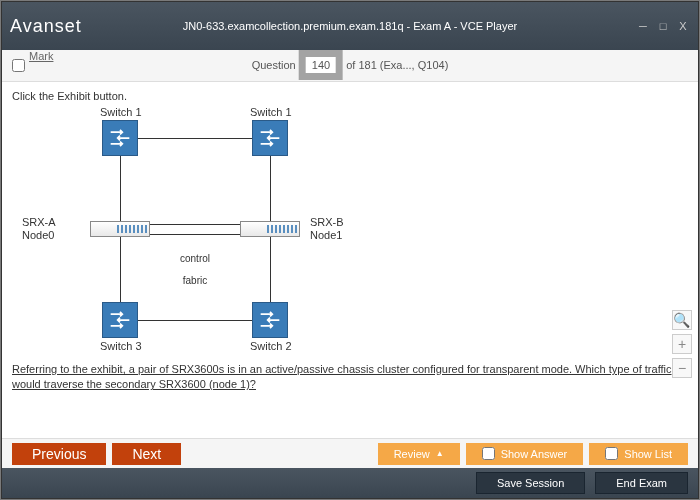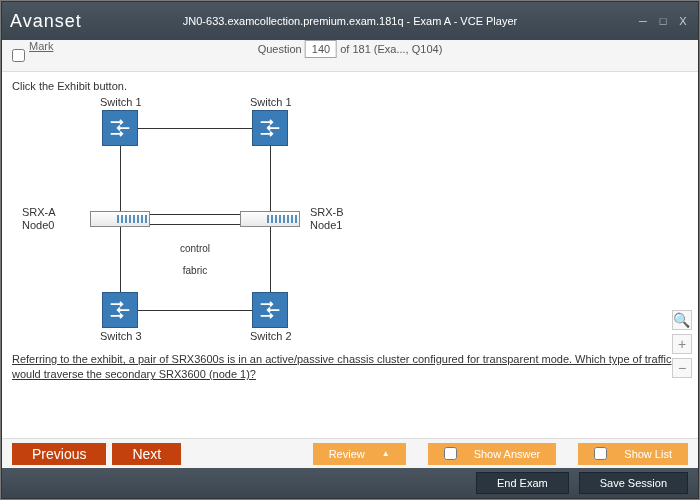--- a/index.html
+++ b/index.html
@@ -1,46 +1,46 @@
 <!DOCTYPE html>
 <html><head>
   <meta charset="utf-8">
   <style>
     * { margin: 0; padding: 0; box-sizing: border-box; }
     body { font-family: Arial, sans-serif; font-size: 11px; background: #7a7a7a; width: 700px; height: 500px; overflow: hidden; }
     .window { width: 698px; height: 498px; background: #fff; border: 1px solid #333; margin: 1px; display: flex; flex-direction: column; }
-    .titlebar { background: linear-gradient(#4a5560, #3a4550); color: #fff; height: 38px; display: flex; align-items: center; padding: 0 8px; position: relative; gap: 16px; }
+    .titlebar { background: linear-gradient(#4a5560, #3a4550); color: #fff; height: 48px; display: flex; align-items: center; padding: 0 8px; position: relative; gap: 16px; }
     .logo { font-size: 18px; font-weight: 300; letter-spacing: 1px; }
     .title { position: absolute; left: 50%; transform: translateX(-50%); font-size: 11px; }
     .win-controls { margin-left: auto; display: flex; gap: 6px; }
     .win-btn { width: 14px; height: 12px; background: transparent; border: none; color: #ccc; cursor: pointer; font-size: 11px; line-height: 1; }
     .qbar { background: #f5f5f5; border-bottom: 1px solid #ddd; height: 32px; display: flex; padding: 0 10px; }
     .mark-cb { margin-right: 4px; }
     .mark-lbl { color: #666; text-decoration: underline; }
     .qcenter { position: absolute; left: 50%; transform: translateX(-50%); color: #555; }
-    .qnum-box { border: 1px solid #a3a3a3; padding: 2px 6px; display: inline-block; background: #fff; }
+    .qnum-box { border: 7px solid #a3a3a3; padding: 2px 6px; display: inline-block; background: #fff; }
     .content { flex: 1; padding: 8px 10px; overflow: hidden; position: relative; background: #fff; }
     .exhibit-text { color: #333; margin-bottom: 4px; }
     .diagram { position: relative; width: 360px; height: 250px; margin-left: 40px; }
     .sw-label { position: absolute; font-size: 11px; color: #333; }
     .sw-icon { position: absolute; width: 36px; height: 36px; background: #3a7cb8; border: 1px solid #2a5a88; display: flex; align-items: center; justify-content: center; }
     .sw-icon svg { width: 28px; height: 28px; }
     .srx-box { position: absolute; width: 60px; height: 16px; border: 1px solid #888; background: linear-gradient(#fff, #e8e8e8); }
     .srx-box::after { content: ''; position: absolute; right: 2px; top: 3px; width: 30px; height: 8px; background: repeating-linear-gradient(90deg, #5a8fc0 0, #5a8fc0 2px, transparent 2px, transparent 4px); }
     .srx-lbl { position: absolute; font-size: 11px; color: #333; line-height: 1.2; }
     .link-lbl { position: absolute; font-size: 10px; color: #333; text-align: center; width: 50px; margin-top: 40px; }
     .line { position: absolute; background: #333; }
     .hline { height: 1px; }
     .vline { width: 1px; }
     .qtext { color: #333; margin-top: 6px; line-height: 1.4; text-decoration: underline; }
     .side-controls { position: absolute; right: 6px; bottom: 60px; display: flex; flex-direction: column; gap: 4px; }
     .side-btn { width: 20px; height: 20px; border: 1px solid #ccc; background: #f8f8f8; color: #888; font-size: 14px; cursor: pointer; display: flex; align-items: center; justify-content: center; }
     .toolbar1 { background: #f5f5f5; border-top: 1px solid #ddd; height: 30px; display: flex; align-items: center; padding: 0 10px; gap: 6px; }
     .btn-blue { background: #c2410c; color: #fff; border: none; height: 22px; padding: 0 20px; cursor: pointer; font-size: 14px; }
-    .btn-orange { background: #f5a847; color: #fff; border: none; height: 22px; padding: 0 16px; cursor: pointer; font-size: 11px; display: flex; align-items: center; gap: 17px; margin-left: 16px; }
+    .btn-orange { background: #f5a847; color: #fff; border: none; height: 22px; padding: 0 16px; cursor: pointer; font-size: 11px; display: flex; align-items: center; gap: 6px; }
     .btn-orange .tri { font-size: 8px; }
     .spacer { flex: 1; }
     .toolbar2 { background: linear-gradient(#4a5560, #3a4550); height: 30px; display: flex; align-items: center; justify-content: flex-end; padding: 0 10px; gap: 10px; }
     .btn-dark { background: #2a3540; color: #fff; border: 1px solid #1a2530; height: 22px; padding: 0 20px; cursor: pointer; font-size: 11px; }
     .cb-white { accent-color: #fff; }
   </style>
 </head>
 <body>
 
 <div class="window">
@@ -150,16 +150,16 @@
         <input type="checkbox" class="cb-white" style="">
         <span>Show Answer</span>
       </button>
     <button class="btn-orange">
         <input type="checkbox" class="cb-white" style="">
         <span>Show List</span>
       </button>
   </div>
 
   <div class="toolbar2">
+    <button class="btn-dark">Save Session</button>
     <button class="btn-dark">End Exam</button>
-    <button class="btn-dark">Save Session</button>
   </div>
 </div>
 
 </body></html>

